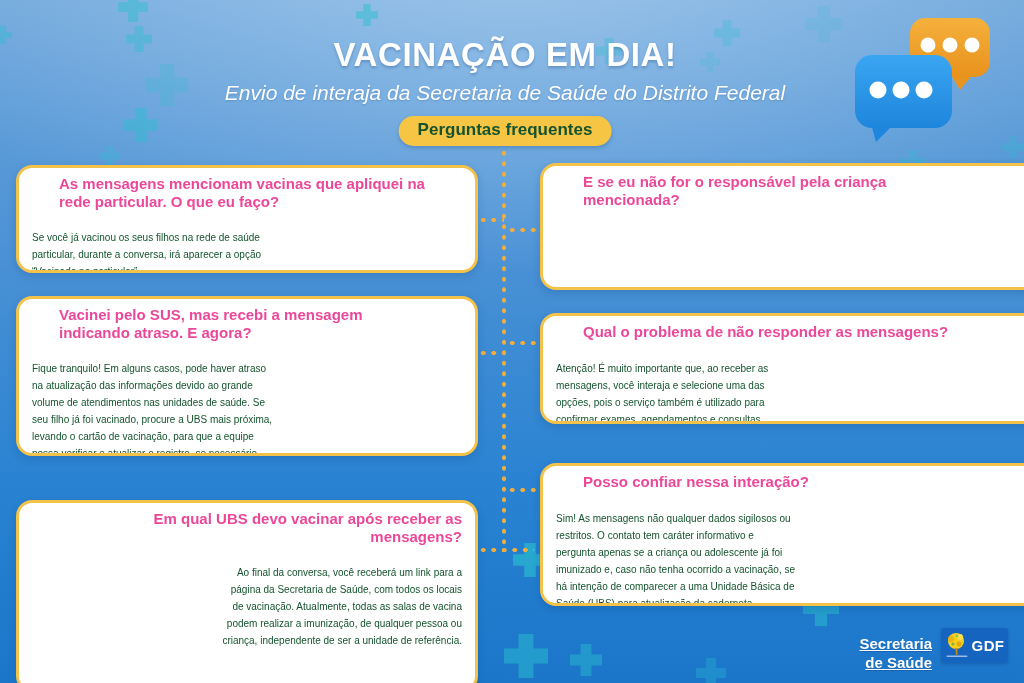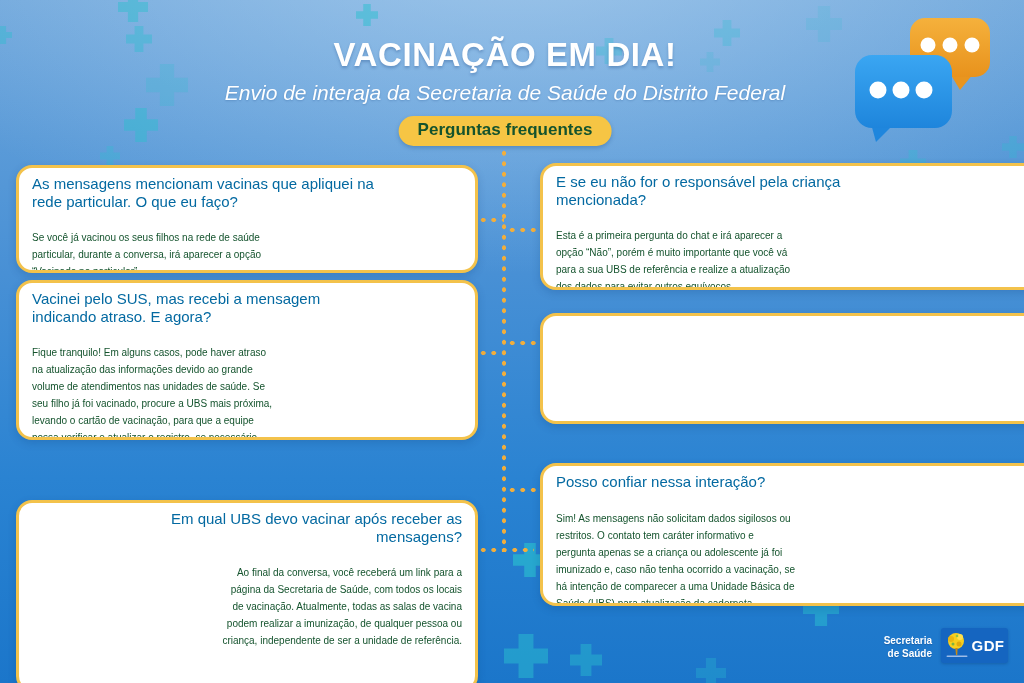--- a/index.html
+++ b/index.html
@@ -21,41 +21,42 @@
     position:absolute;top:116px;left:505px;transform:translateX(-50%);
     background:#F6C544;color:#14532d;font-weight:bold;font-size:17px;
     padding:4px 19px 6px;border-radius:17px;box-shadow:0 2px 4px rgba(15,60,115,.28);
     white-space:nowrap;
   }
   .card{
     position:absolute;background:#ffffff;border:3px solid #F3C24B;border-radius:16px;
     padding:7px 13px 6px;box-sizing:border-box;overflow:hidden;
     box-shadow:0 3px 8px rgba(12,55,115,.20);
   }
-  .card .q{color:#0369a1;font-weight:normal;font-size:15px;line-height:17.5px;white-space:pre-line;}
+  .card .q{color:#ec4899;font-weight:bold;font-size:15px;line-height:17.5px;white-space:pre-line;margin-left:27px;}
   .card .a{color:#14532d;font-size:10px;line-height:17px;margin-top:19px;white-space:pre-line;}
   .col-left{left:16px;width:462px;}
   .col-right{left:540px;width:501px;}
-  .c1{top:165px;height:108px;} .c2{top:280px;height:160px;} .c3{top:500px;height:192px;text-align:right;}
+  .c1{top:165px;height:108px;} .c2{top:296px;height:160px;} .c3{top:500px;height:192px;text-align:right;}
   .c4{top:163px;height:127px;} .c5{top:313px;height:111px;} .c6{top:463px;height:143px;}
   .vdots{
     position:absolute;width:6px;
     background-image:radial-gradient(circle,#F2AE3C 2px,rgba(0,0,0,0) 2.5px);
     background-size:6px 10.5px;background-repeat:repeat-y;background-position:center top;
   }
   .hdots{
     position:absolute;height:6px;
     background-image:radial-gradient(circle,#F2AE3C 2px,rgba(0,0,0,0) 2.5px);
     background-size:10.5px 6px;background-repeat:repeat-x;background-position:left center;
   }
   .bubbles{position:absolute;left:852px;top:8px;}
   .footer-org{
     position:absolute;right:92px;top:635px;text-align:right;color:#fff;
-    font-size:10px;font-weight:bold;line-height:1.25;white-space:pre-line;
+    font-size:15px;font-weight:bold;line-height:1.25;white-space:pre-line;
     text-shadow:0 1px 1px rgba(10,50,110,.3);
+    text-decoration:underline;
   }
   .gdf-box{
     position:absolute;left:941px;top:628px;width:67px;height:35px;background:#1565C0;
     border-radius:3px;display:flex;align-items:center;justify-content:center;gap:3px;
     box-shadow:0 1px 3px rgba(10,45,95,.3);
   }
   .gdf-box .gdf-label{color:#fff;font-weight:800;font-size:15px;letter-spacing:.4px;}
 </style>
 </head>
 <body>
@@ -152,30 +153,31 @@
     <div class="a">Ao final da conversa, você receberá um link para a
 página da Secretaria de Saúde, com todos os locais
 de vacinação. Atualmente, todas as salas de vacina
 podem realizar a imunização, de qualquer pessoa ou
 criança, independente de ser a unidade de referência.</div>
   </div>
 
   <div class="card col-right c4">
     <div class="q">E se eu não for o responsável pela criança
 mencionada?</div>
-    <div class="a">Esta é a primeira pergunta do chat e irá aparecer a
-opção “Não”, porém é muito importante que você vá
-para a sua UBS de referência e realize a atualização
-dos dados para evitar outros equívocos.</div>
   </div>
   <div class="card col-right c5">
+    <div class="q">Qual o problema de não responder as mensagens?</div>
+    <div class="a">Atenção! É muito importante que, ao receber as
+mensagens, você interaja e selecione uma das
+opções, pois o serviço também é utilizado para
+confirmar exames, agendamentos e consultas.</div>
   </div>
   <div class="card col-right c6">
     <div class="q">Posso confiar nessa interação?</div>
-    <div class="a">Sim! As mensagens não solicitam dados sigilosos ou
+    <div class="a">Sim! As mensagens não qualquer dados sigilosos ou
 restritos. O contato tem caráter informativo e
 pergunta apenas se a criança ou adolescente já foi
 imunizado e, caso não tenha ocorrido a vacinação, se
 há intenção de comparecer a uma Unidade Básica de
 Saúde (UBS) para atualização da caderneta.</div>
   </div>
 
   <div class="footer-org">Secretaria
 de Saúde</div>
   <div class="gdf-box">

